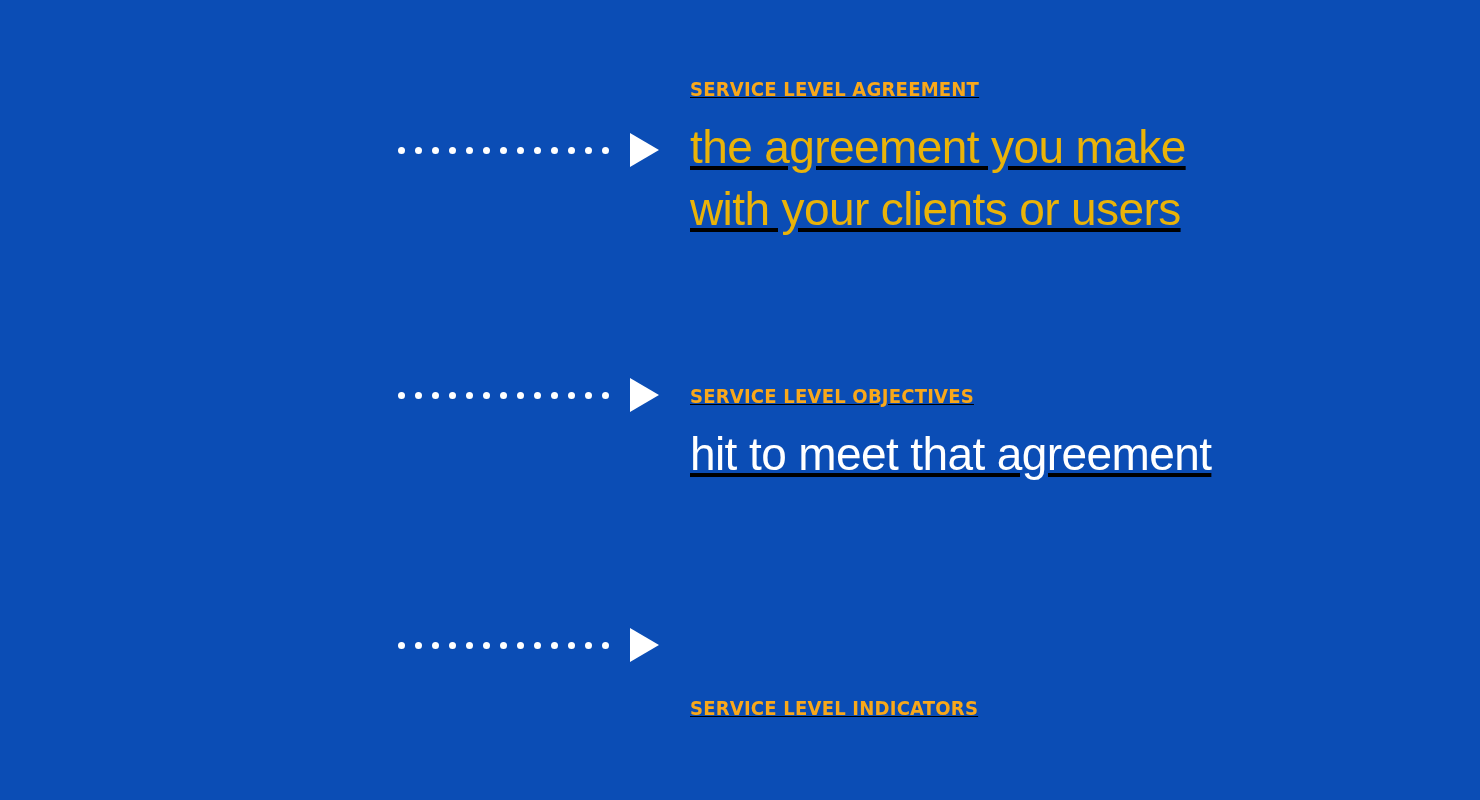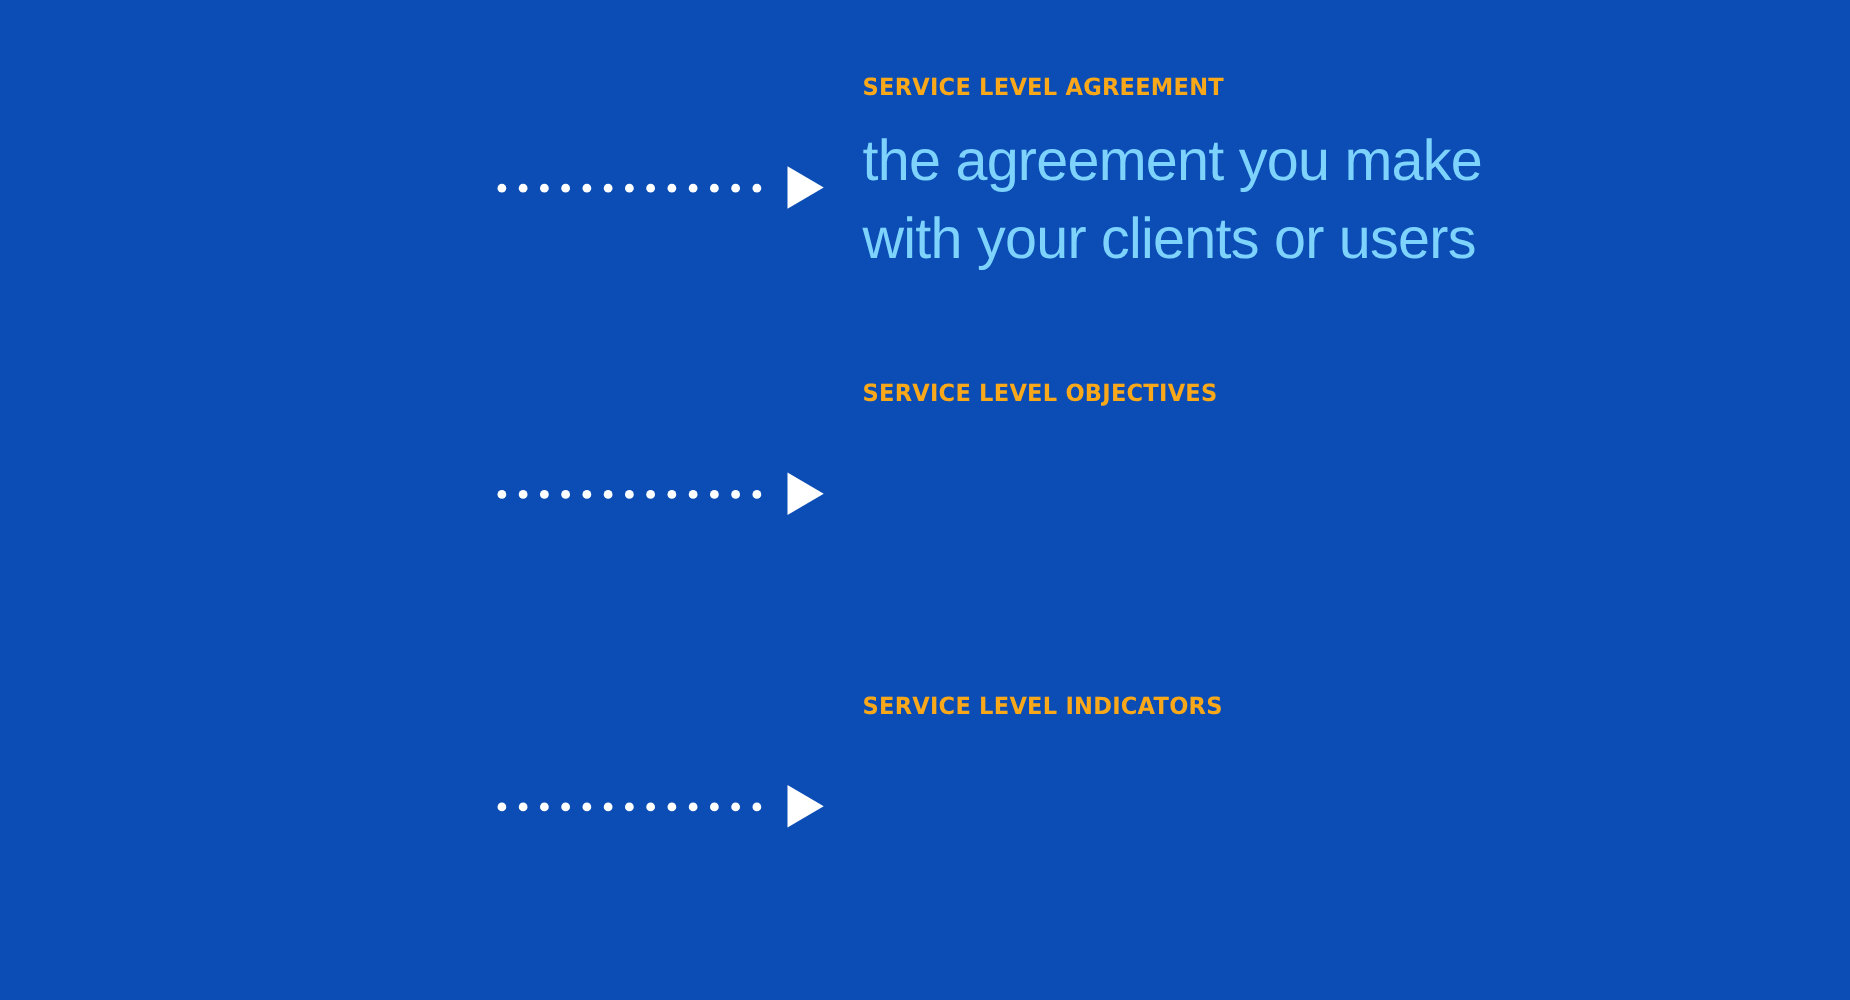--- a/index.html
+++ b/index.html
@@ -93,21 +93,22 @@
 
   
   .text-cell {
     position: absolute;
     left: 690px;
     top: 0;
     height: 180px;
     width: 760px;
     display: flex;
     flex-direction: column;
-    justify-content: flex-start;
+    justify-content: flex-end;
+    text-decoration: underline;
   }
   .eyebrow {
     font-family: "DejaVu Sans", "Liberation Sans", sans-serif;
     font-weight: 700;
     font-size: 19px;
     line-height: 1.1;
     color: #f9a81a;
     letter-spacing: 0.2px;
     transform: scaleX(0.95);
     transform-origin: left center;
@@ -147,21 +148,21 @@
         <span class="dot" style="background: rgb(255, 255, 255);"></span>
         <span class="dot" style="background: rgb(255, 255, 255);"></span>
         <span class="dot" style="background: rgb(255, 255, 255);"></span>
         <span class="dot" style="background: rgb(255, 255, 255);"></span>
         <span class="arrowhead" style="border-left-color: rgb(255, 255, 255);"></span>
       </span>
     </div>
 
     <div class="text-cell">
       <span class="eyebrow" style="color: rgb(249, 168, 26);">SERVICE LEVEL AGREEMENT</span>
-      <div class="desc" style="color: #7dd3fc;">
+      <div class="desc" style="color: #eab308;">
         <span class="desc-line">the agreement you make</span>
         <span class="desc-line">with your clients or users</span>
       </div>
     </div>
   </div>
 
   <div class="row row-2">
 
 
     <div class="connector">
@@ -179,20 +180,21 @@
         <span class="dot" style="background: rgb(255, 255, 255);"></span>
         <span class="dot" style="background: rgb(255, 255, 255);"></span>
         <span class="dot" style="background: rgb(255, 255, 255);"></span>
         <span class="arrowhead" style="border-left-color: rgb(255, 255, 255);"></span>
       </span>
     </div>
 
     <div class="text-cell">
       <span class="eyebrow" style="color: rgb(249, 168, 26);">SERVICE LEVEL OBJECTIVES</span>
       <div class="desc" style="color: rgb(255, 255, 255);">
+        <span class="desc-line">hit to meet that agreement</span>
       </div>
     </div>
   </div>
 
   <div class="row row-3">
 
 
     <div class="connector">
       <span class="dots">
         <span class="dot" style="background: rgb(255, 255, 255);"></span>

